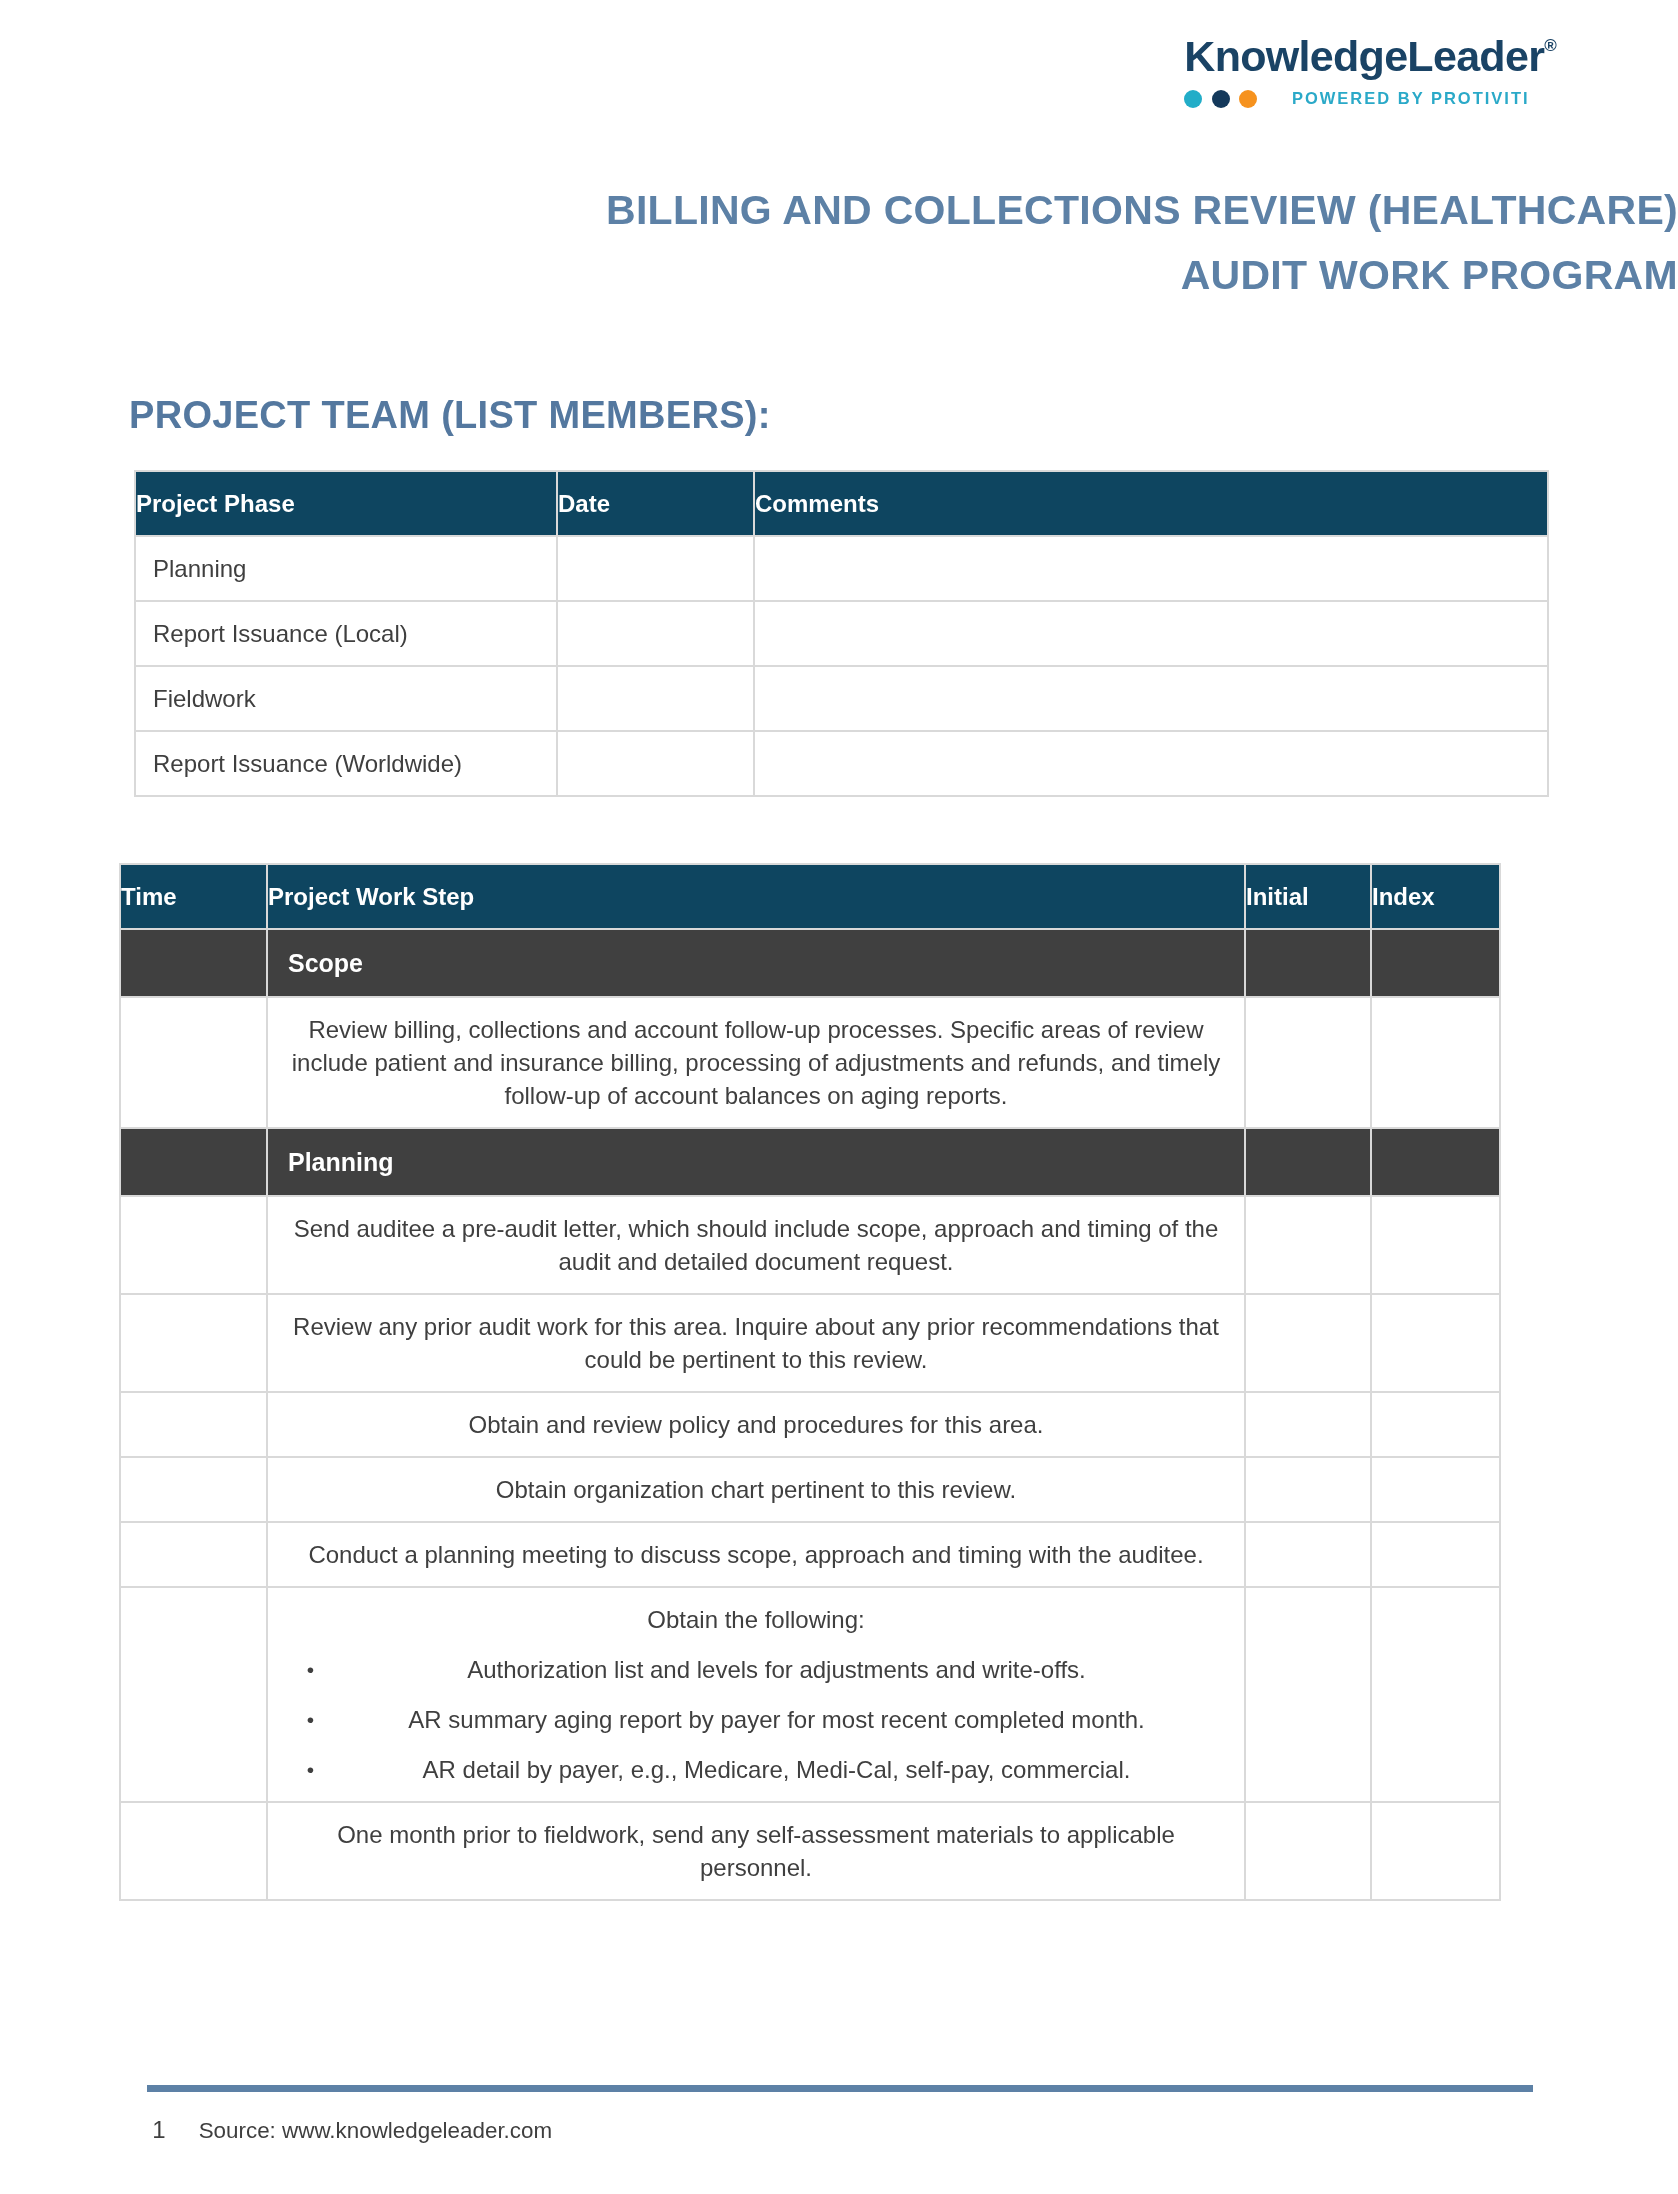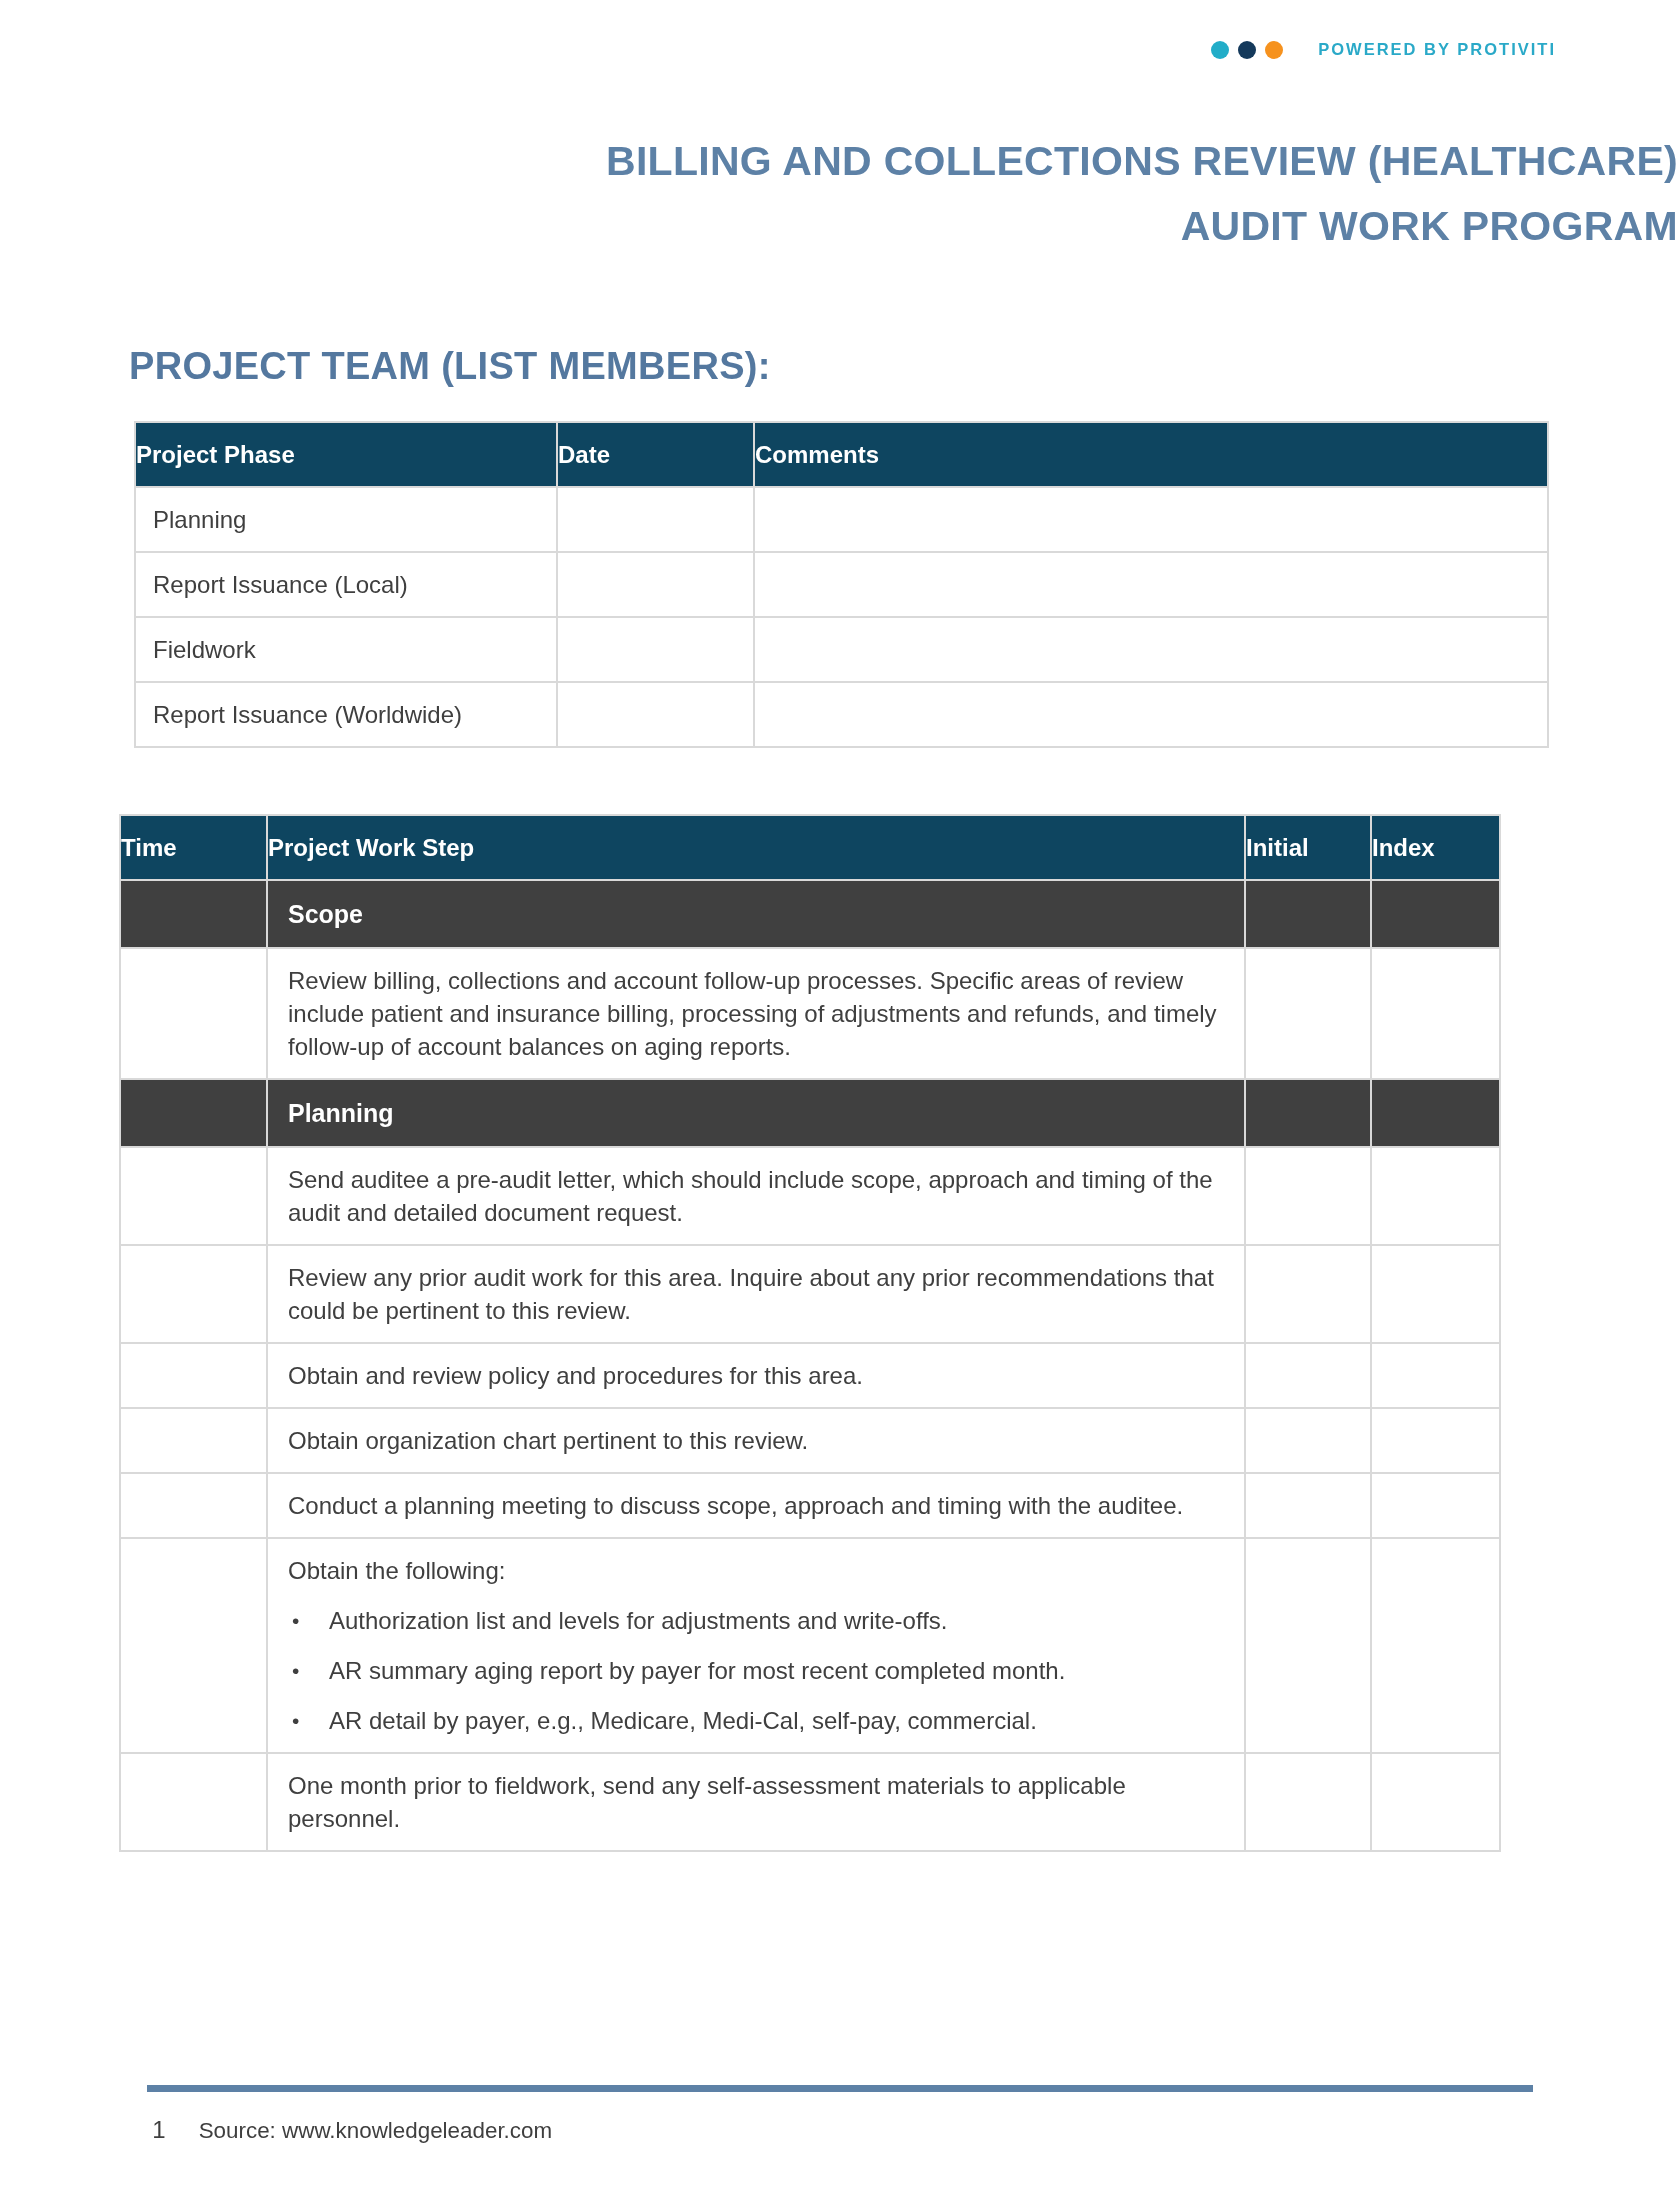--- a/index.html
+++ b/index.html
@@ -43,21 +43,21 @@
     height: 63px; padding: 0;
   }
 
   .phase-table { margin: 33px 0 0 134px; width: 1413px; }
   .phase-table td { height: 63px; font-size: 24px; color: #3F3F3F; vertical-align: middle; padding: 0 0 0 17px; }
   .phase-table td.empty { padding: 0; }
 
   .work-table { margin: 66px 0 0 119px; width: 1381px; }
   .work-table td { vertical-align: middle; padding: 0; }
   .work-table td.step-cell {
-    padding: 15px 20px; font-size: 24px; line-height: 33px; color: #3F3F3F;
+    padding: 15px 20px; font-size: 24px; line-height: 33px; color: #3F3F3F; text-align: center;
   }
   .section-row td { background: #404040; height: 66px; }
   .section-row td.section-label {
     color: #ffffff; font-weight: bold; font-size: 25px; padding: 0 0 0 20px;
   }
 
   .bullet-item { display: flex; margin-top: 17px; }
   .bullet-marker { width: 37px; flex: 0 0 37px; font-size: 21px; line-height: 33px; padding-left: 4px; }
   .bullet-text { flex: 1; }
 
@@ -66,20 +66,21 @@
   .footer-rule { height: 6.6px; background: #5D81A6; }
   .footer-row { display: flex; align-items: baseline; margin-top: 24px; }
   .page-num { font-size: 24px; color: #3F3F3F; margin-left: 5.3px; }
   .source { font-size: 22.4px; color: #3F3F3F; margin-left: 33px; }
 </style>
 </head>
 <body>
 
 <header class="logo-wrap">
   <div class="logo">
+    <div class="brand"><span>KnowledgeLeader</span><span class="reg">®</span></div>
     <div class="logo-row">
       <span class="dot dot-cyan"></span>
       <span class="dot dot-navy"></span>
       <span class="dot dot-orange"></span>
       <span class="tagline">POWERED BY PROTIVITI</span>
     </div>
   </div>
 </header>
 
 <h1><span>BILLING AND COLLECTIONS REVIEW (HEALTHCARE)</span><br><span>AUDIT WORK PROGRAM</span></h1>

